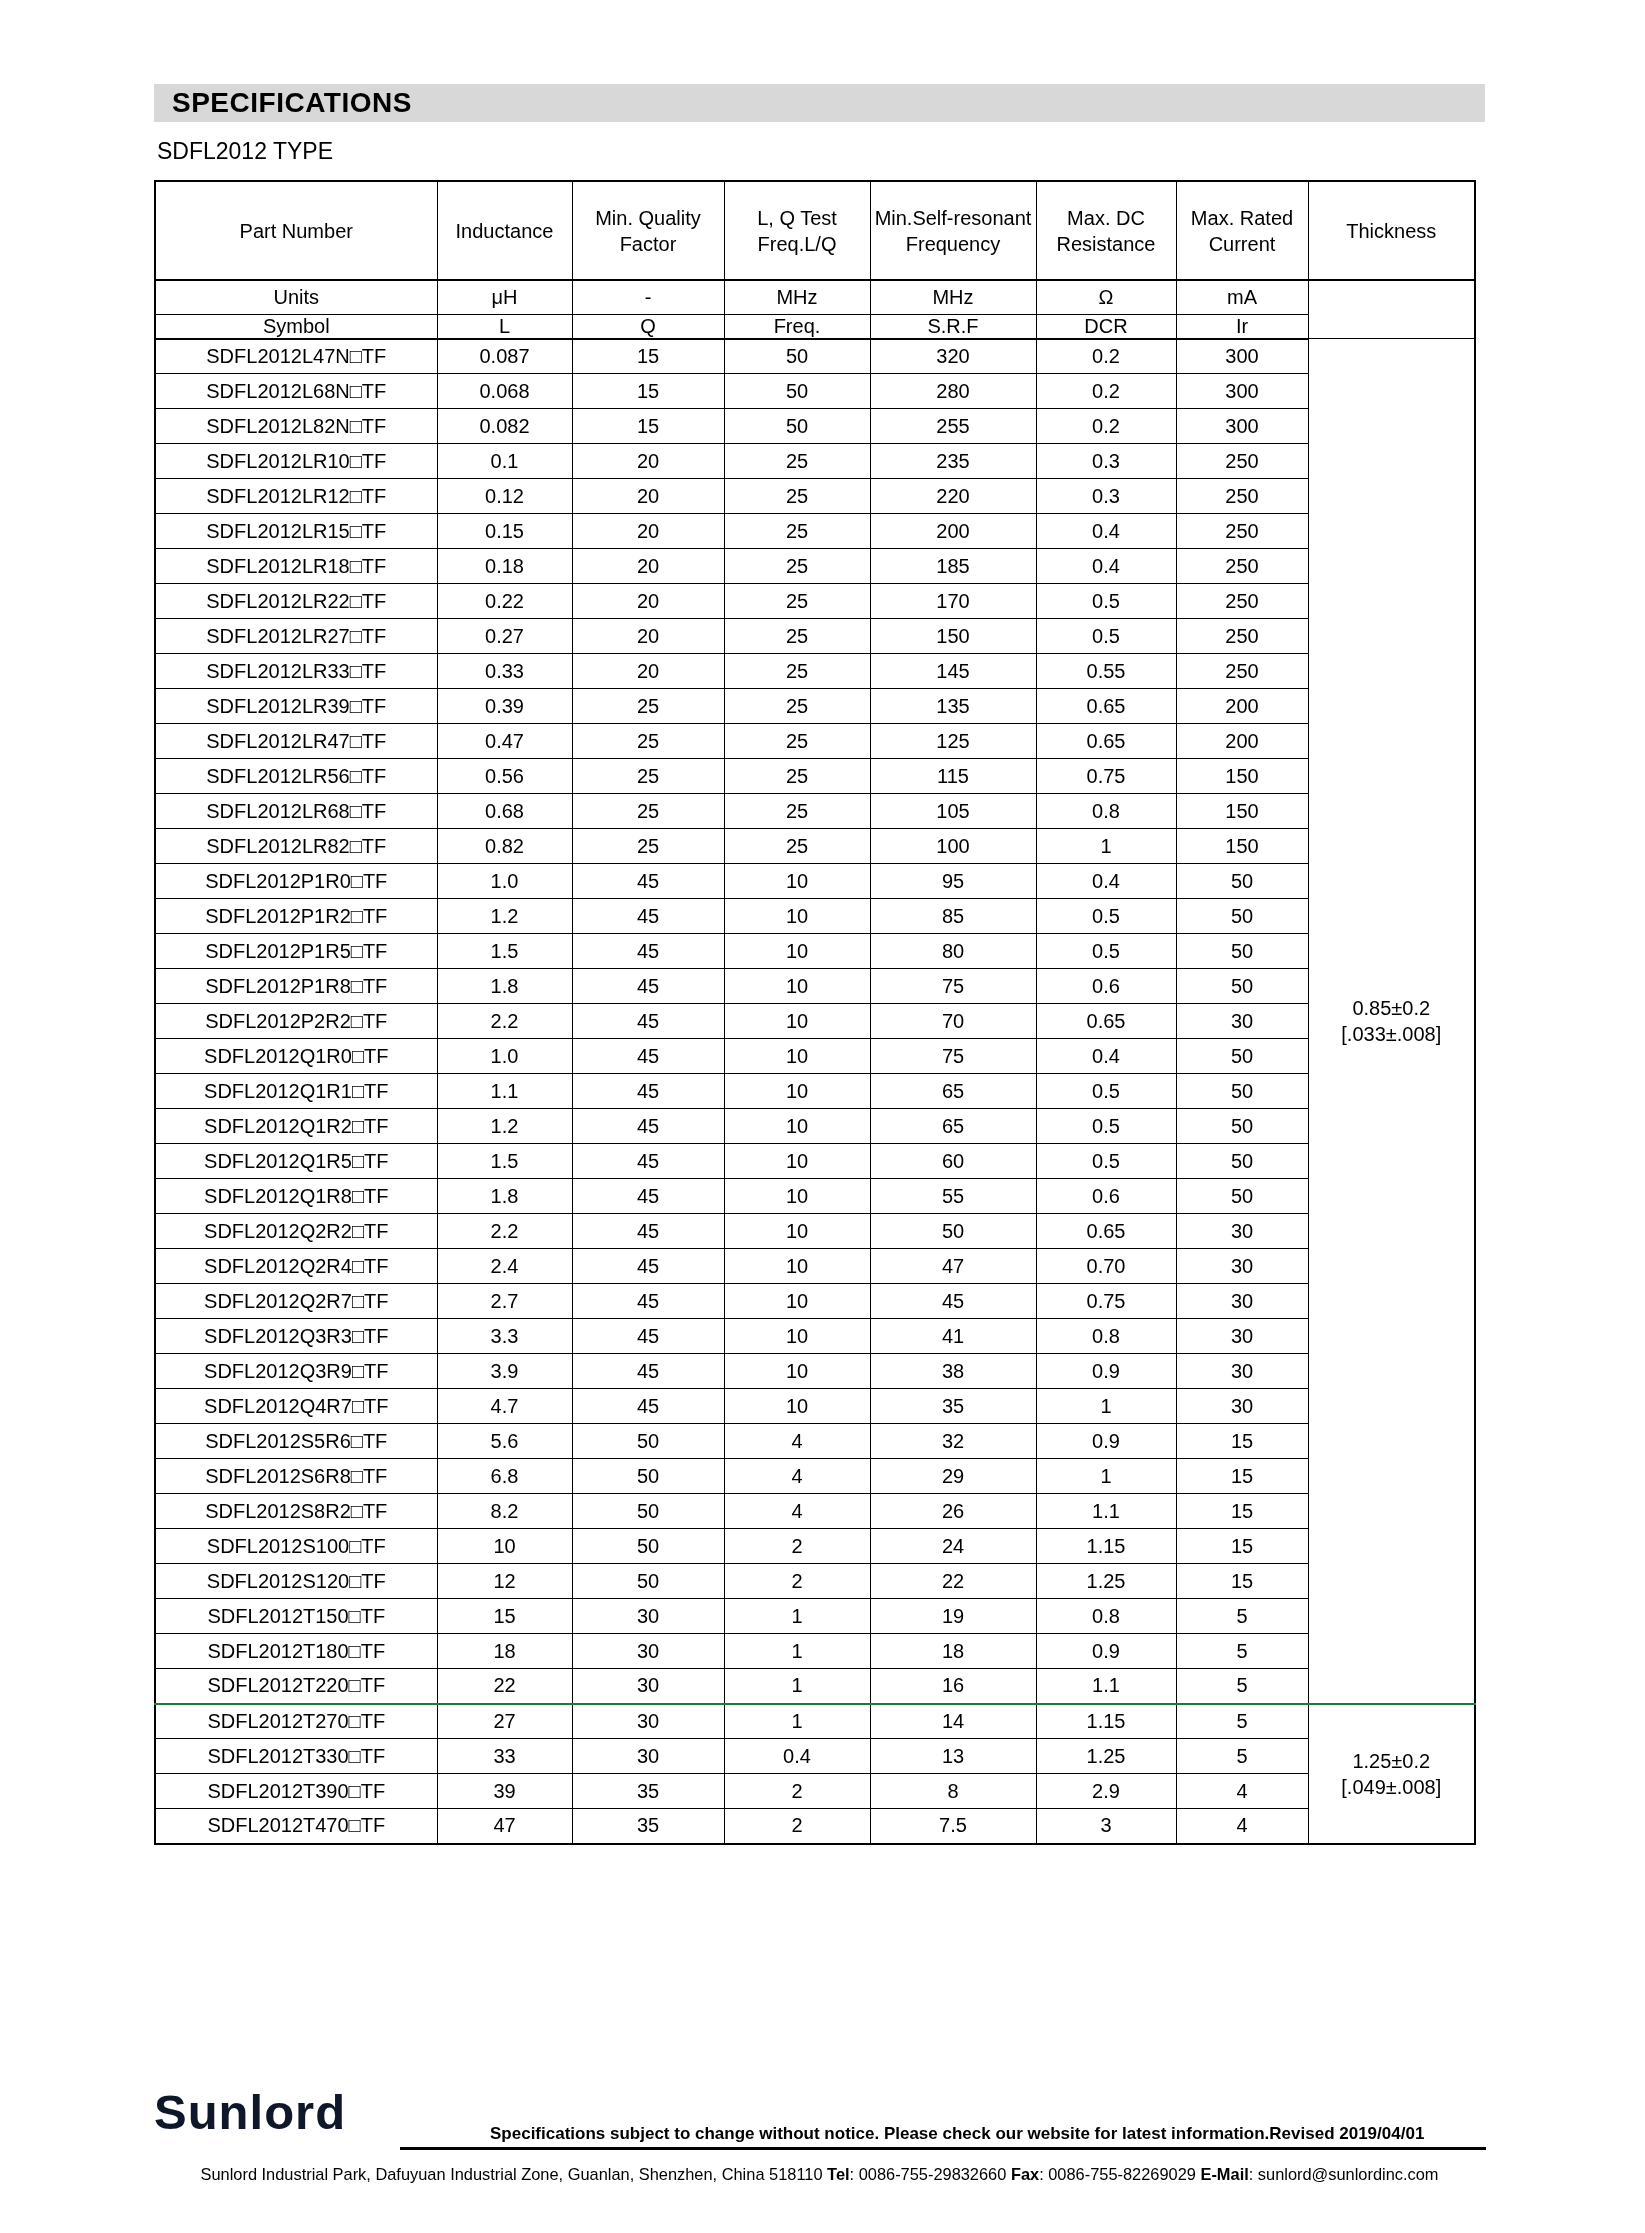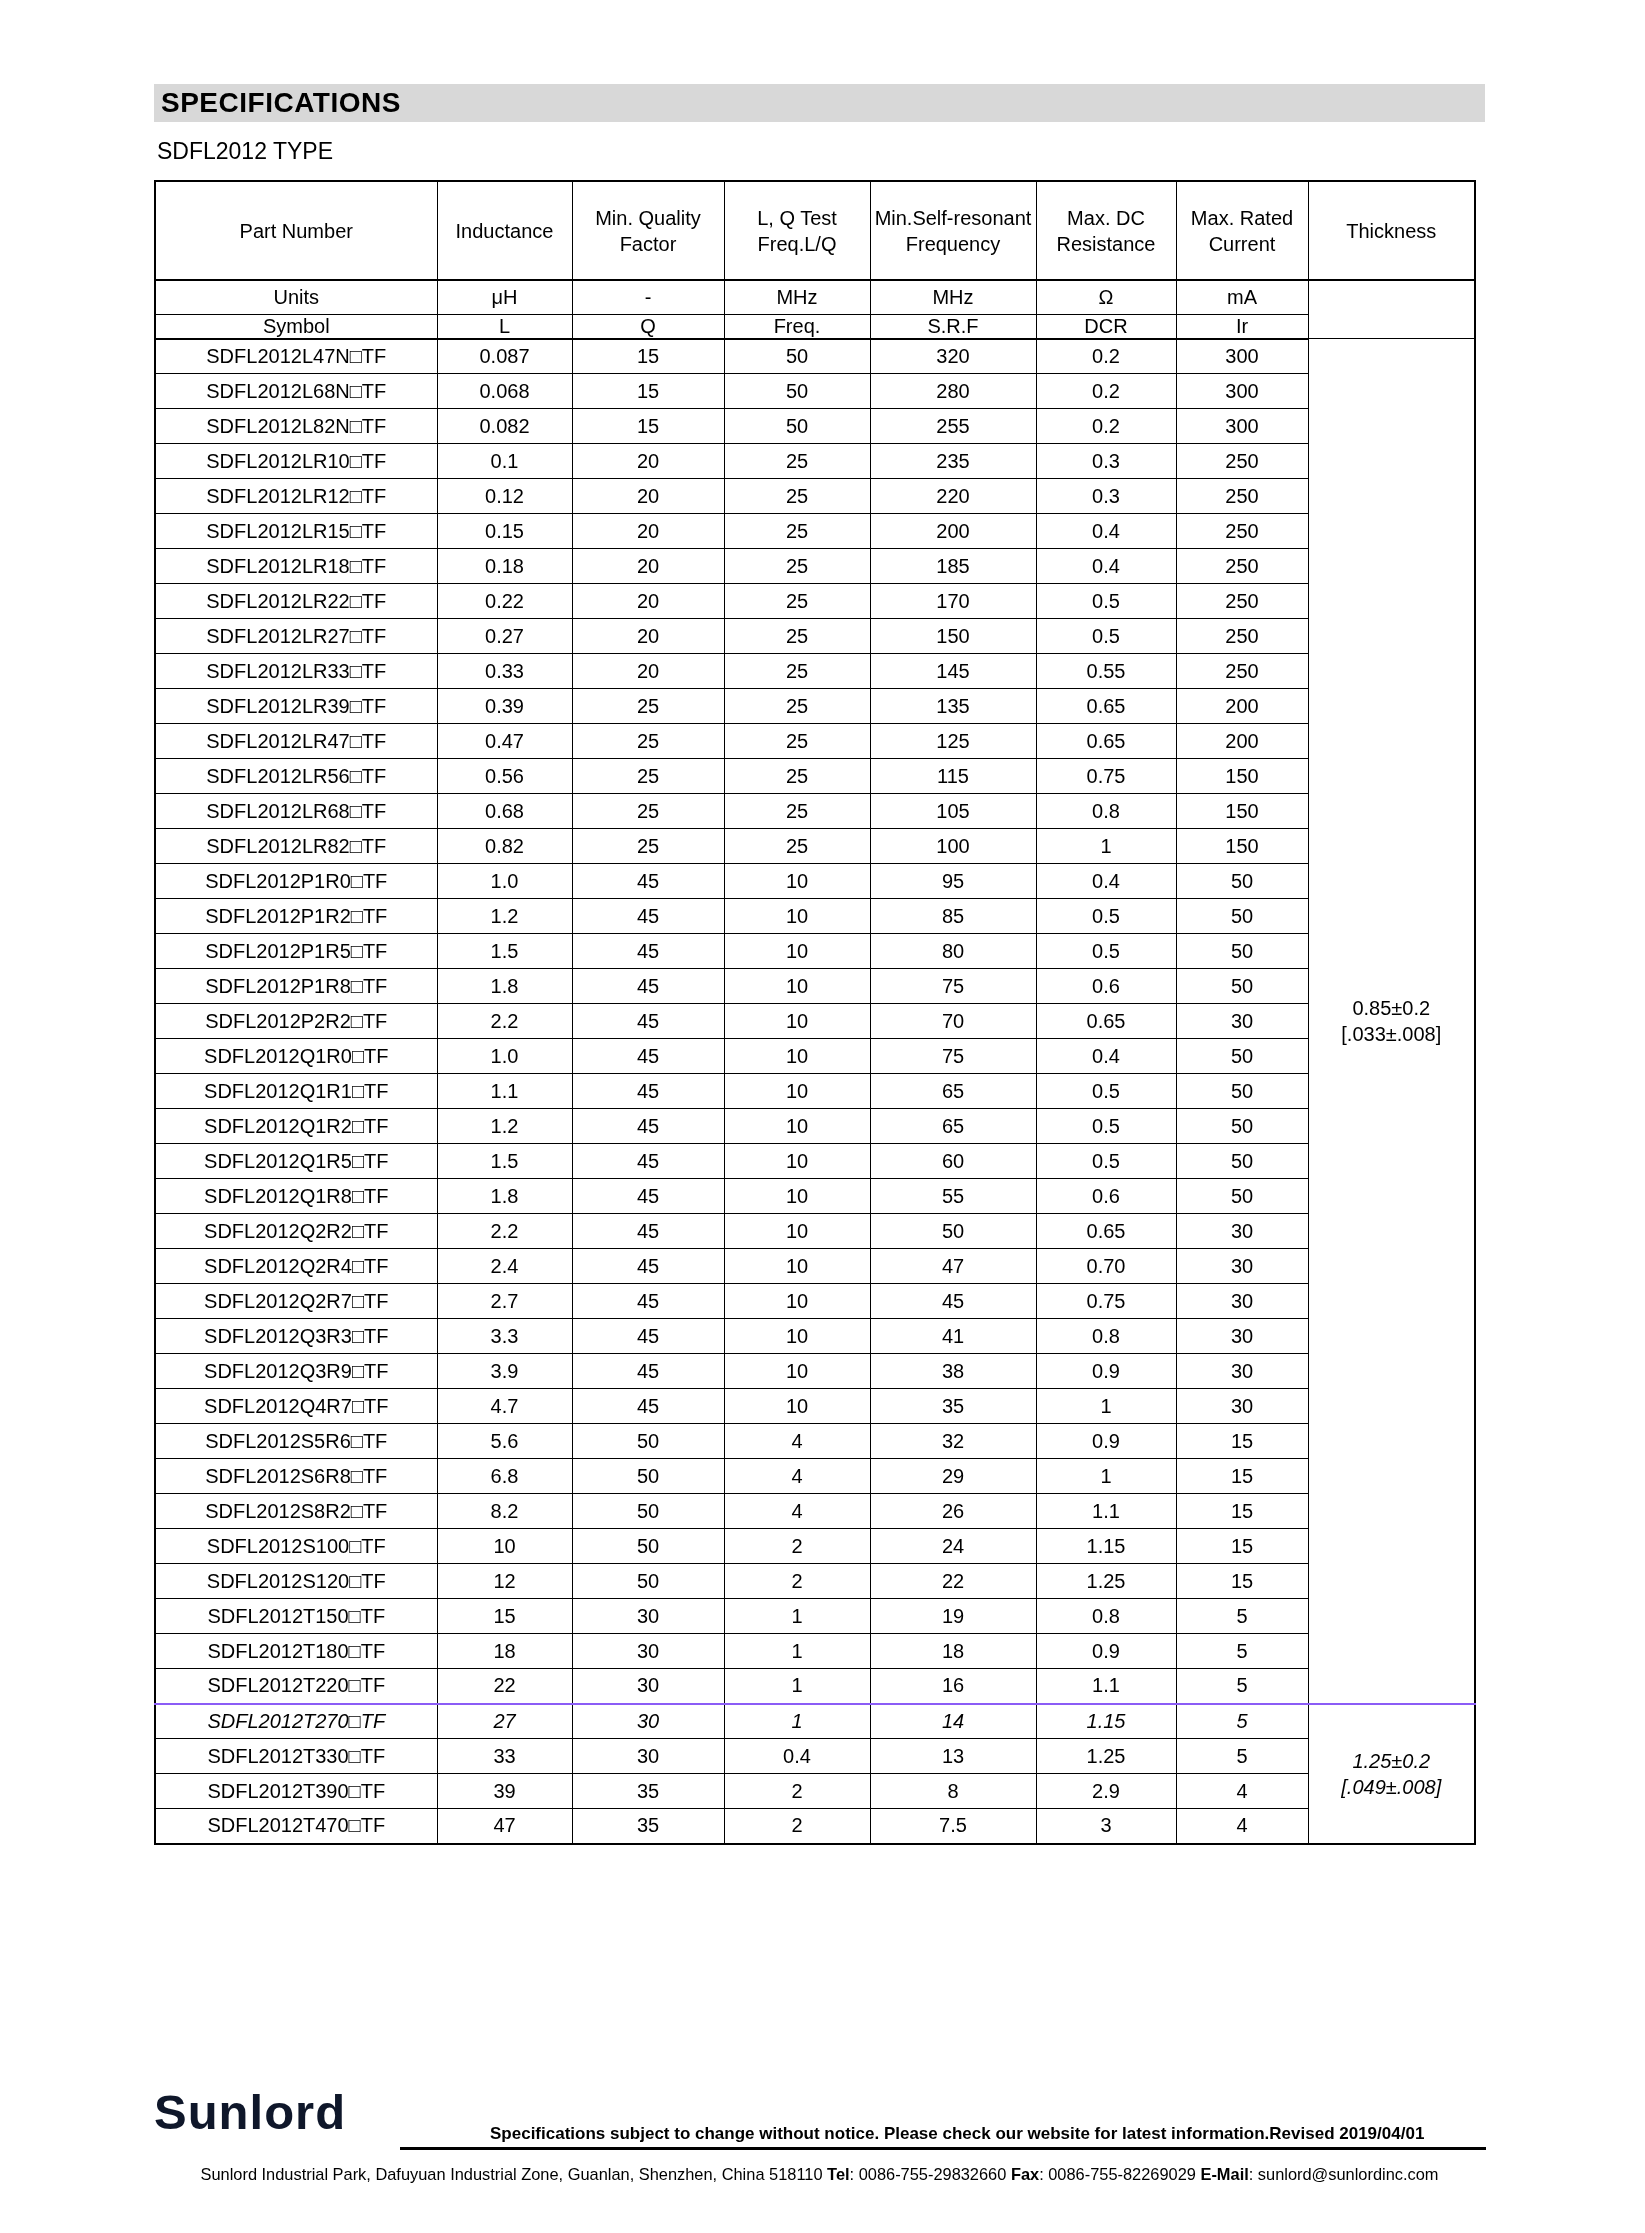--- a/index.html
+++ b/index.html
@@ -7,42 +7,42 @@
   body {
     width:1646px; height:2234px;
     font-family:"Liberation Sans","DejaVu Sans",sans-serif;
     color:#000;
   }
   .page { position:relative; width:1646px; height:2234px; background:#fff; overflow:hidden; }
 
   .title-bar {
     position:absolute; left:154px; top:84px; width:1331px; height:38px;
     background:#d8d8d8; font-size:28px; font-weight:bold; line-height:38px;
-    padding-left:7px; letter-spacing:0.5px;
+    padding-left:18px; letter-spacing:0.5px;
   }
   .subtitle { position:absolute; left:157px; top:138px; font-size:23px; }
 
   table.spec {
     position:absolute; left:154px; top:180px; width:1321px;
     border-collapse:collapse; table-layout:fixed;
     border:2px solid #000;
   }
   .spec th, .spec td {
     border:1px solid #000; text-align:center; vertical-align:middle;
     font-weight:normal; overflow:hidden; padding:0;
   }
   col.c0{width:282px} col.c1{width:135px} col.c2{width:152px} col.c3{width:146px}
   col.c4{width:166px} col.c5{width:140px} col.c6{width:132px} col.c7{width:167px}
 
   tr.head-row th { height:99px; font-size:20px; border-bottom:2px solid #000; }
   .hline { display:block; line-height:1.3; }
   tr.units-row td { height:34px; font-size:20px; }
   tr.symbol-row td { height:18px; font-size:20px; border-bottom:2px solid #000; }
   tbody td { height:35px; font-size:20px; }
-  tbody tr.sep-top td { border-top:2px solid #8b5cf6;font-style:italic; }
+  tbody tr.sep-top td { border-top:2px solid #15803d; }
   td.thick { font-size:20px;margin-top:8px; }
 
   .logo {
     position:absolute; left:154px; top:2084px;
     font-size:49px; font-weight:bold; color:#0f172a; letter-spacing:1px;
   }
   .notice {
     position:absolute; left:490px; top:2124px; width:996px;
     font-size:17px; font-weight:bold; white-space:nowrap;
   }

